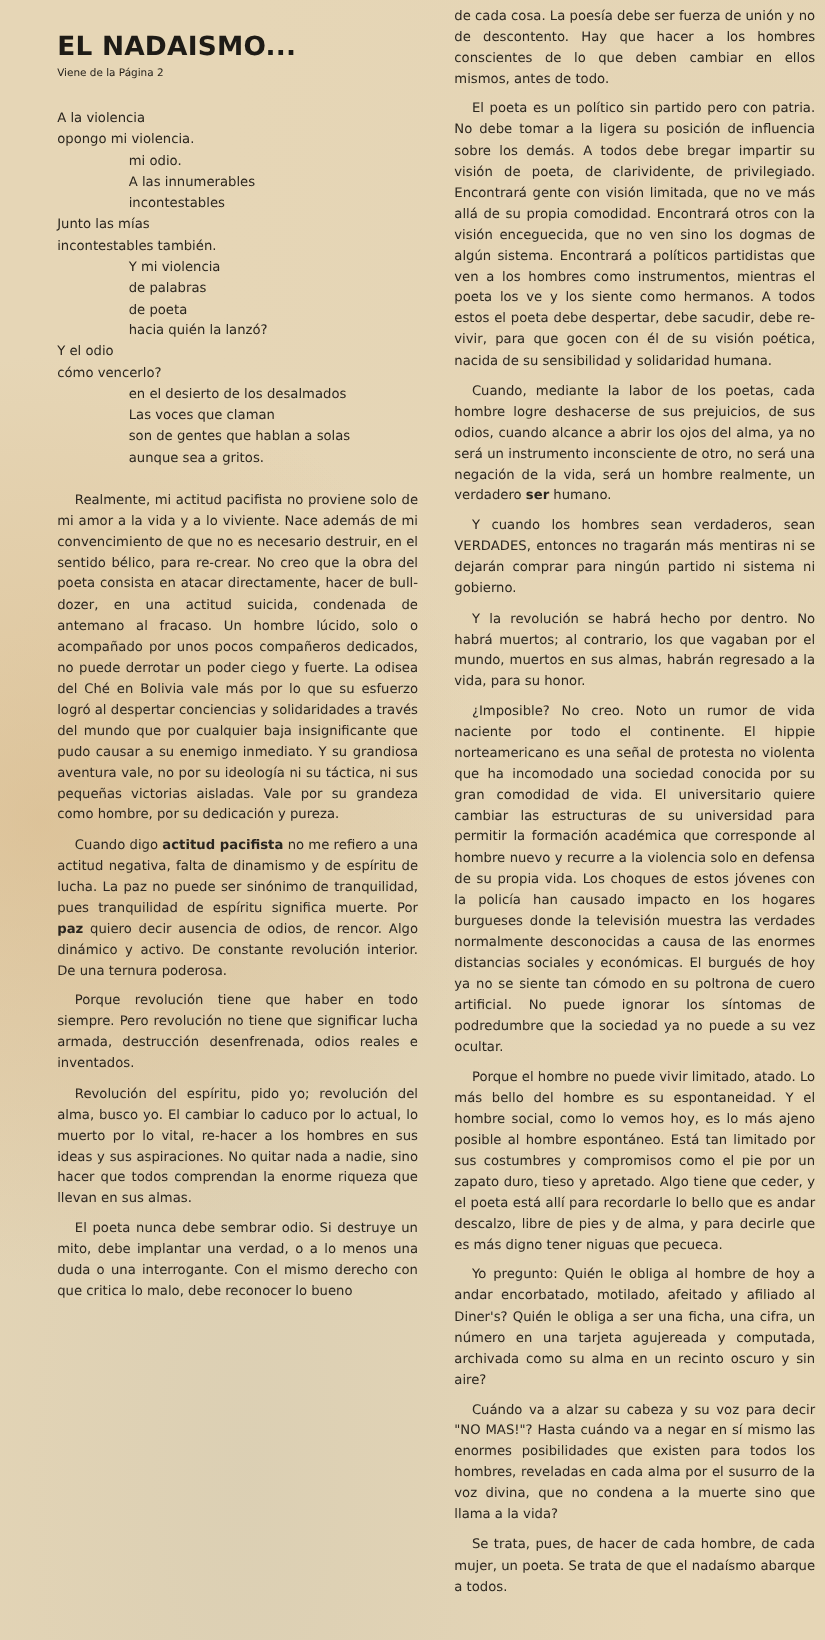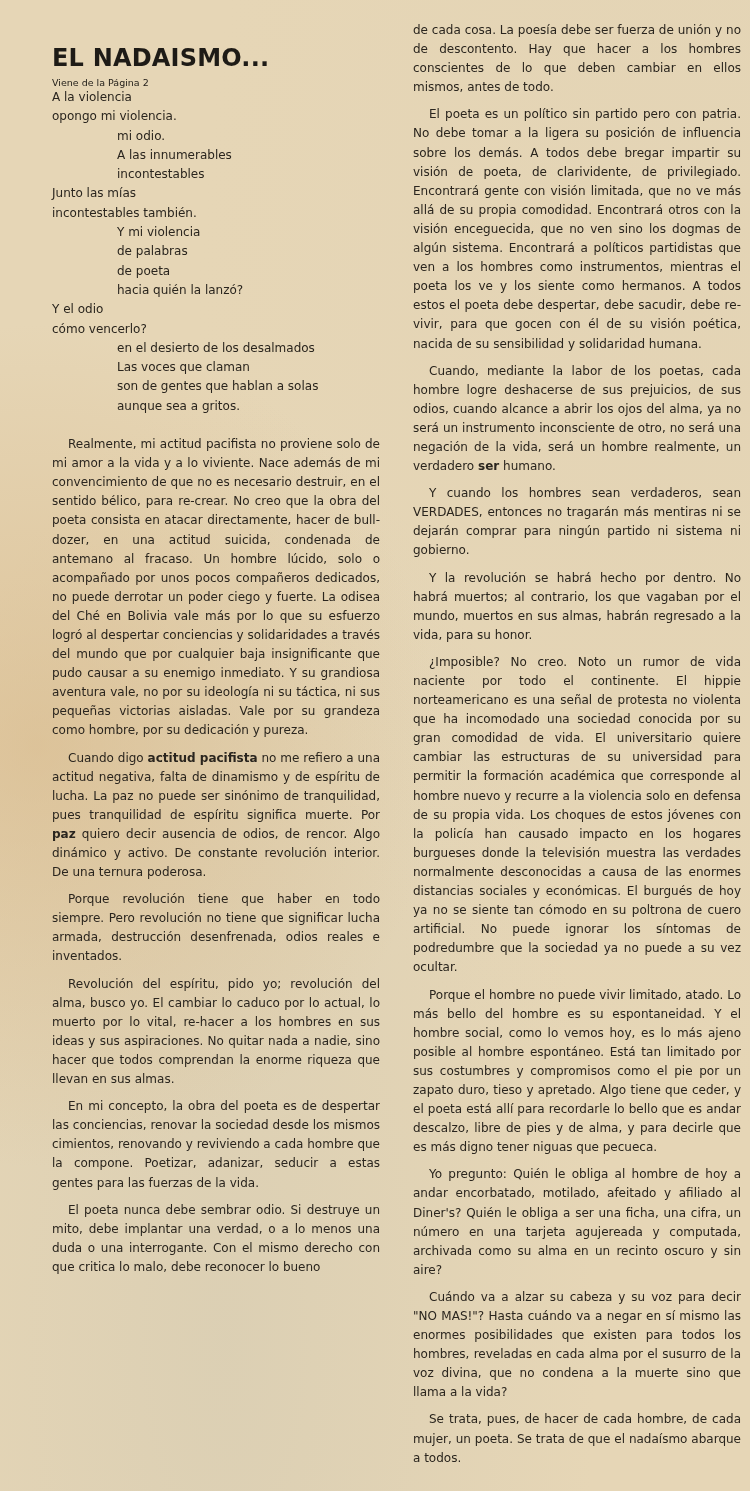--- a/index.html
+++ b/index.html
@@ -8,30 +8,30 @@
     background: #e6d6b6;
     background-image:
       radial-gradient(ellipse at 5% 50%, rgba(214,180,130,0.55), rgba(214,180,130,0) 40%),
       radial-gradient(ellipse at 90% 20%, rgba(225,210,180,0.5), rgba(225,210,180,0) 50%),
       radial-gradient(ellipse at 30% 90%, rgba(200,195,175,0.35), rgba(200,195,175,0) 50%);
     font-family: "DejaVu Sans", sans-serif;
     color: #2a251e;
     position: relative;
   }
   .page { position: absolute; left: 0; top: 0; width: 750px; height: 1491px; }
-  .col { position: absolute; top: 16px; }
+  .col { position: absolute; top: 0; }
   .col-left { left: 52px; width: 328px; }
   .col-right { left: 413px; width: 328px; }
   .title {
     font-family: "DejaVu Sans", sans-serif;
     font-weight: bold; font-size: 24px; letter-spacing: 0.2px;
     margin: 28px 0 0 0; color: #1e1b16;
   }
   .subtitle { font-size: 9.5px; margin: 5px 0 0 0; color: #25211b; }
-  .poem { margin-top: 0; font-size: 12px; line-height: 19.3px; }
+  .poem { margin-top: 26px; font-size: 12px; line-height: 19.3px; }
   .poem .line { display: block; white-space: nowrap; }
   .poem .ind { padding-left: 65px; }
   .prose { font-size: 12px; line-height: 19.1px; text-align: justify; }
   .prose p { margin: 0 0 8px 0; text-indent: 16px; }
   .prose p.cont { text-indent: 0; }
   .left-prose { margin-top: 19px; }
   .right-prose { margin-top: 5px; }
   b { font-weight: bold; }
 </style>
 </head>
@@ -58,21 +58,20 @@
         <span class="line ind">en el desierto de los desalmados</span>
         <span class="line ind">Las voces que claman</span>
         <span class="line ind">son de gentes que hablan a solas</span>
         <span class="line ind">aunque sea a gritos.</span>
       </div>
     <div class="prose left-prose" id="left-prose">
         <p><span>Realmente, mi actitud pacifista no proviene solo de mi amor a la vida y a lo viviente. Nace además de mi convencimiento de que no es necesario destruir, en el sentido bélico, para re-crear. No creo que la obra del poeta consista en atacar directamente, hacer de bull-dozer, en una actitud suicida, condenada de antemano al fracaso. Un hombre lúcido, solo o acompañado por unos pocos compañeros dedicados, no puede derrotar un poder ciego y fuerte. La odisea del Ché en Bolivia vale más por lo que su esfuerzo logró al despertar conciencias y solidaridades a través del mundo que por cualquier baja insignificante que pudo causar a su enemigo inmediato. Y su grandiosa aventura vale, no por su ideología ni su táctica, ni sus pequeñas victorias aisladas. Vale por su grandeza como hombre, por su dedicación y pureza.</span></p>
         <p><span>Cuando digo </span><b>actitud pacifista</b><span> no me refiero a una actitud negativa, falta de dinamismo y de espíritu de lucha. La paz no puede ser sinónimo de tranquilidad, pues tranquilidad de espíritu significa muerte. Por </span><b>paz</b><span> quiero decir ausencia de odios, de rencor. Algo dinámico y activo. De constante revolución interior. De una ternura poderosa.</span></p>
         <p><span>Porque revolución tiene que haber en todo siempre. Pero revolución no tiene que significar lucha armada, destrucción desenfrenada, odios reales e inventados.</span></p>
         <p><span>Revolución del espíritu, pido yo; revolución del alma, busco yo. El cambiar lo caduco por lo actual, lo muerto por lo vital, re-hacer a los hombres en sus ideas y sus aspiraciones. No quitar nada a nadie, sino hacer que todos comprendan la enorme riqueza que llevan en sus almas.</span></p>
-        <p><span>En mi concepto, la obra del poeta es de despertar las conciencias, renovar la sociedad desde los mismos cimientos, renovando y reviviendo a cada hombre que la compone. Poetizar, adanizar, seducir a estas gentes para las fuerzas de la vida.</span></p>
         <p><span>El poeta nunca debe sembrar odio. Si destruye un mito, debe implantar una verdad, o a lo menos una duda o una interrogante. Con el mismo derecho con que critica lo malo, debe reconocer lo bueno</span></p>
       </div>
   </div>
   <div class="col col-right">
     <div class="prose right-prose" id="right-prose">
         <p class="cont"><span>de cada cosa. La poesía debe ser fuerza de unión y no de descontento. Hay que hacer a los hombres conscientes de lo que deben cambiar en ellos mismos, antes de todo.</span></p>
         <p><span>El poeta es un político sin partido pero con patria. No debe tomar a la ligera su posición de influencia sobre los demás. A todos debe bregar impartir su visión de poeta, de clarividente, de privilegiado. Encontrará gente con visión limitada, que no ve más allá de su propia comodidad. Encontrará otros con la visión enceguecida, que no ven sino los dogmas de algún sistema. Encontrará a políticos partidistas que ven a los hombres como instrumentos, mientras el poeta los ve y los siente como hermanos. A todos estos el poeta debe despertar, debe sacudir, debe re-vivir, para que gocen con él de su visión poética, nacida de su sensibilidad y solidaridad humana.</span></p>
         <p><span>Cuando, mediante la labor de los poetas, cada hombre logre deshacerse de sus prejuicios, de sus odios, cuando alcance a abrir los ojos del alma, ya no será un instrumento inconsciente de otro, no será una negación de la vida, será un hombre realmente, un verdadero </span><b>ser</b><span> humano.</span></p>
         <p><span>Y cuando los hombres sean verdaderos, sean VERDADES, entonces no tragarán más mentiras ni se dejarán comprar para ningún partido ni sistema ni gobierno.</span></p>
         <p><span>Y la revolución se habrá hecho por dentro. No habrá muertos; al contrario, los que vagaban por el mundo, muertos en sus almas, habrán regresado a la vida, para su honor.</span></p>

